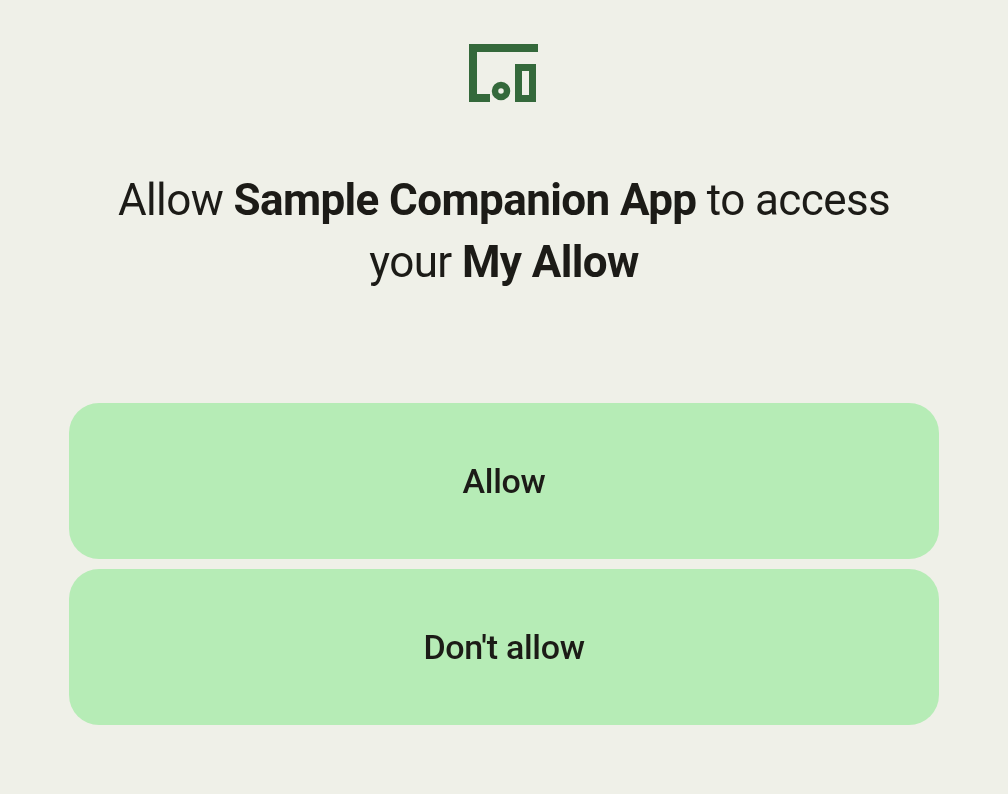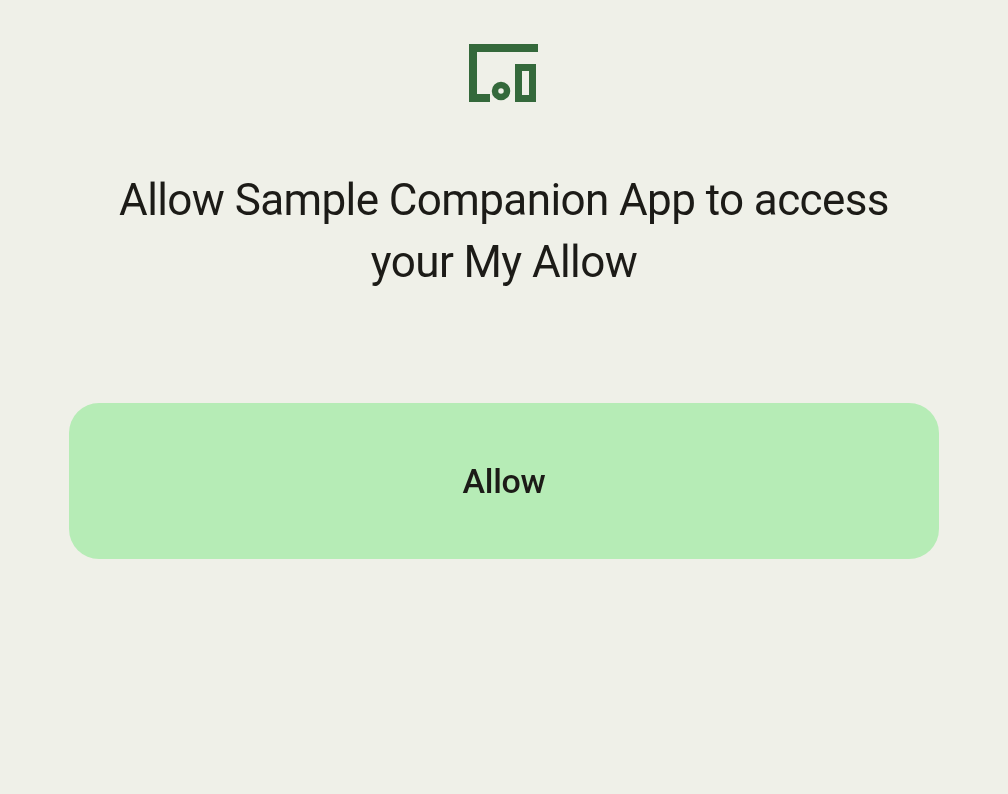--- a/index.html
+++ b/index.html
@@ -19,21 +19,21 @@
     .title {
       font-size: 44px;
       line-height: 1.4;
       color: #1c1b17;
       text-align: center;
       font-weight: 400;
       max-width: 860px;
       letter-spacing: -0.6px;
     }
     .title strong {
-      font-weight: 400;
+      font-weight: 700;
       text-align: right;
     }
     .buttons {
       margin-top: 110px;
       width: 870px;
       display: flex;
       flex-direction: column;
       gap: 10px;
     }
     .btn {
@@ -63,13 +63,14 @@
     <path d="M 50 20 L 71 20 L 71 58 L 50 58 Z M 57 27 L 57 51 L 64 51 L 64 27 Z" fill="#34693b" fill-rule="evenodd"></path>
   </svg>
 </div>
 
 <h1 class="title">
   <span>Allow </span><strong>Sample Companion App</strong><span> to access your </span><strong>My Allow</strong>
 </h1>
 
 <div class="buttons">
   <button class="btn">Allow</button>
+  <button class="btn">Don't allow</button>
 </div>
 
 </body></html>

